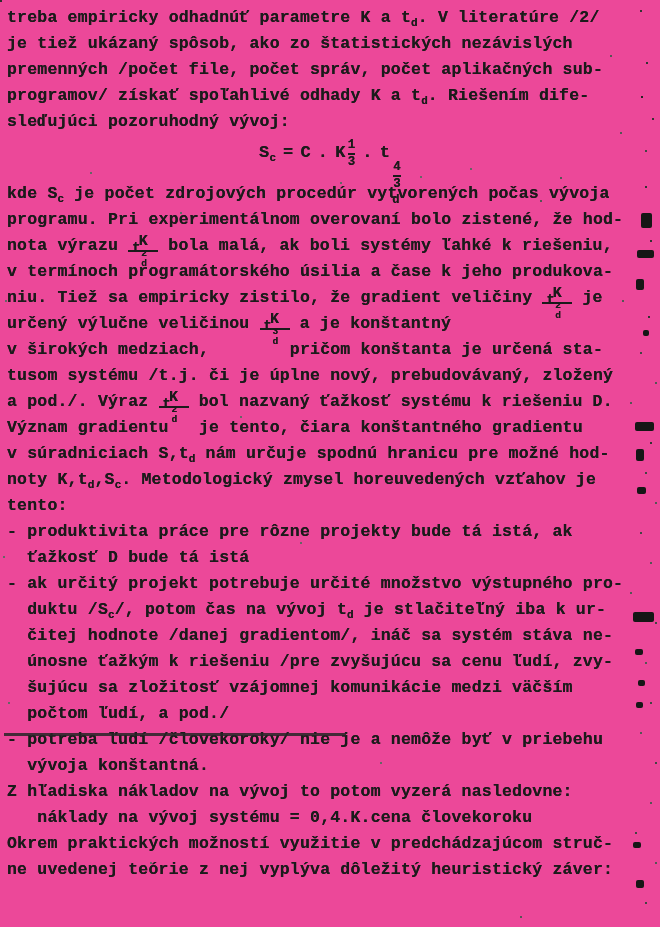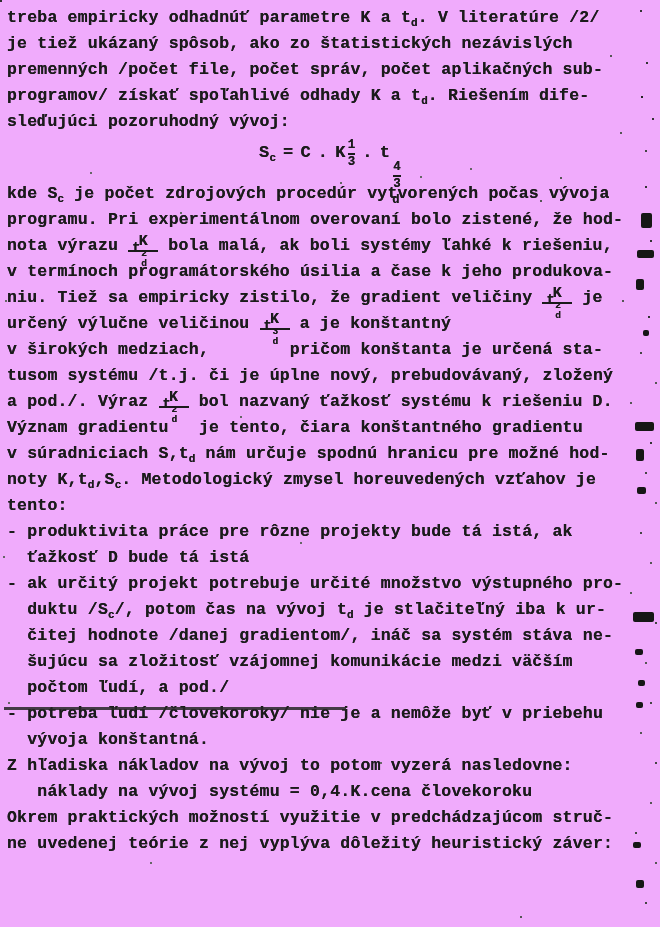--- a/index.html
+++ b/index.html
@@ -46,21 +46,21 @@
       640px 732px #555, 655px 762px #444, 650px 802px #555, 635px 832px #444,
       655px 862px #555, 645px 902px #444, 300px 542px #666, 180px 212px #666,
       90px 172px #666, 420px 176px #666, 560px 177px #555, 240px 416px #666,
       520px 612px #666, 380px 762px #666, 150px 862px #666, 520px 916px #555,
       5px 300px #666, 3px 556px #666, 8px 702px #666;
   }
 </style>
 </head>
 <body>
 
-<div class="page" style="background: #f0abfc; color: rgb(27, 27, 27);">
+<div class="page" style="background: #ec4899; color: rgb(27, 27, 27);">
   <div class="noise"></div>
 
   <div class="textbody">
     <div id="body-top">
         <div class="line">treba empiricky odhadnúť parametre K a t<sub>d</sub>. V literatúre /2/</div>
         <div class="line">je tiež ukázaný spôsob, ako zo štatistických nezávislých</div>
         <div class="line">premenných /počet file, počet správ, počet aplikačných sub-</div>
         <div class="line">programov/ získať spoľahlivé odhady K a t<sub>d</sub>. Riešením dife-</div>
         <div class="line">sleďujúci pozoruhodný vývoj:</div>
       </div>
@@ -90,20 +90,21 @@
         <div class="line">a pod./. Výraz <span class="frac"><span class="fnum">K</span><span class="fbar"></span><span class="fden">t<span class="ss"><span>2</span><span>d</span></span></span></span> bol nazvaný ťažkosť systému k riešeniu D.</div>
         <div class="line">Význam gradientu   je tento, čiara konštantného gradientu</div>
         <div class="line">v súradniciach S,t<sub>d</sub> nám určuje spodnú hranicu pre možné hod-</div>
         <div class="line">noty K,t<sub>d</sub>,S<sub>c</sub>. Metodologický zmysel horeuvedených vzťahov je</div>
         <div class="line">tento:</div>
         <div class="line">- produktivita práce pre rôzne projekty bude tá istá, ak</div>
         <div class="line">  ťažkosť D bude tá istá</div>
         <div class="line">- ak určitý projekt potrebuje určité množstvo výstupného pro-</div>
         <div class="line">  duktu /S<sub>c</sub>/, potom čas na vývoj t<sub>d</sub> je stlačiteľný iba k ur-</div>
         <div class="line">  čitej hodnote /danej gradientom/, ináč sa systém stáva ne-</div>
+        <div class="line">  únosne ťažkým k riešeniu /pre zvyšujúcu sa cenu ľudí, zvy-</div>
         <div class="line">  šujúcu sa zložitosť vzájomnej komunikácie medzi väčším</div>
         <div class="line">  počtom ľudí, a pod./</div>
         <div class="line strike">- potreba ľudí /človekoroky/ nie je a nemôže byť v priebehu</div>
         <div class="line">  vývoja konštantná.</div>
         <div class="line">Z hľadiska nákladov na vývoj to potom vyzerá nasledovne:</div>
         <div class="line">   náklady na vývoj systému = 0,4.K.cena človekoroku</div>
         <div class="line">Okrem praktických možností využitie v predchádzajúcom struč-</div>
         <div class="line">ne uvedenej teórie z nej vyplýva dôležitý heuristický záver:</div>
       </div>
   </div>

